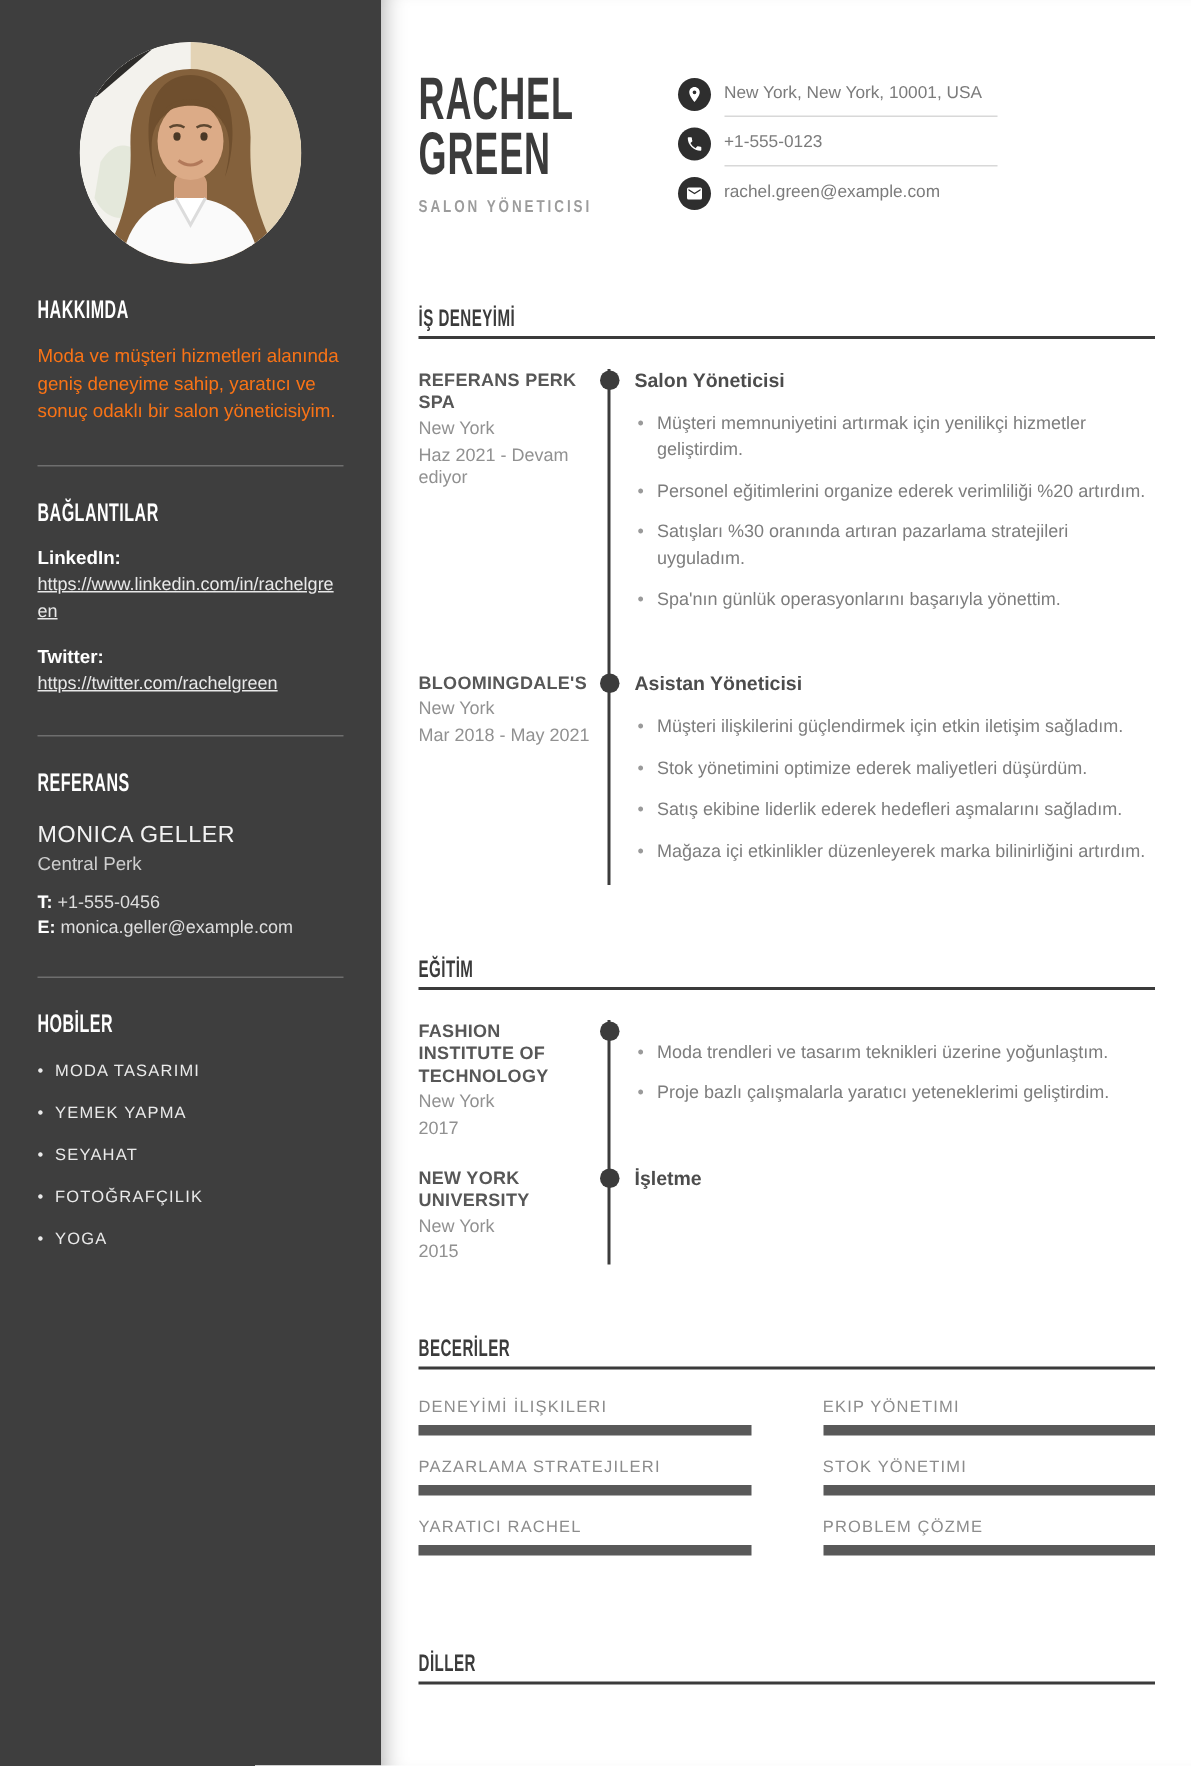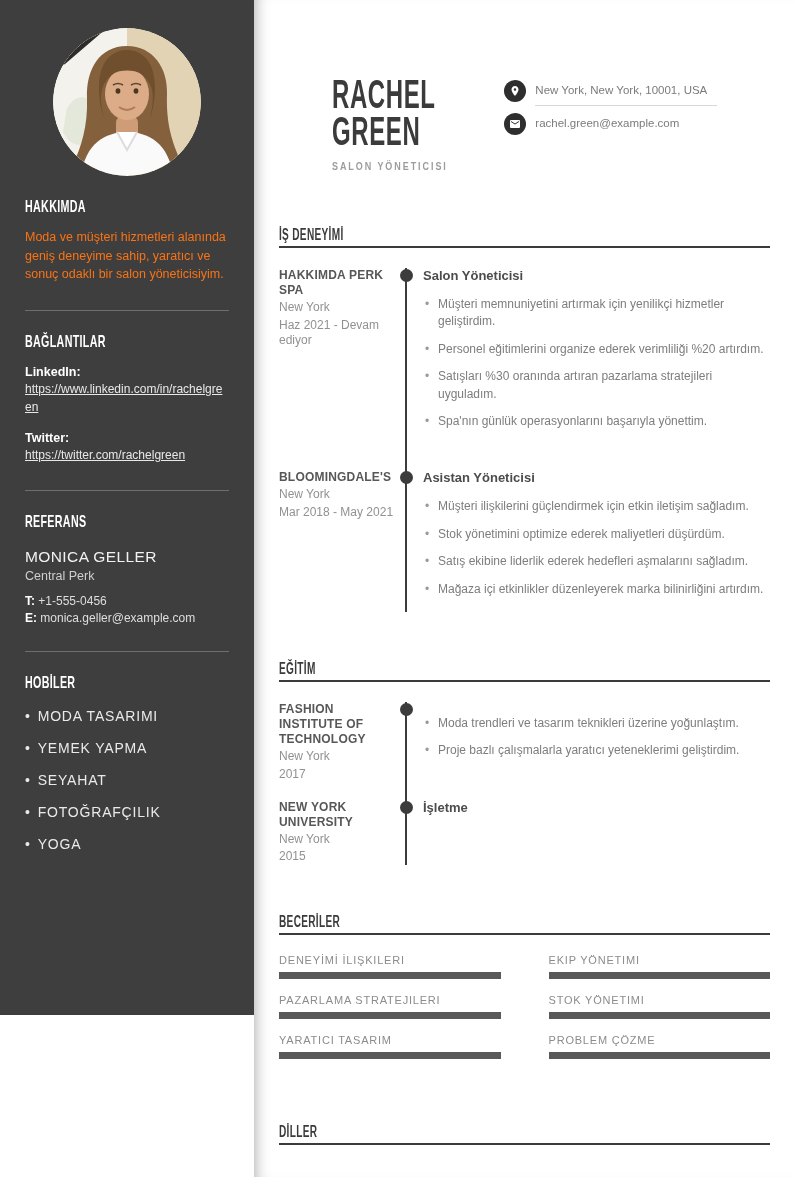--- a/index.html
+++ b/index.html
@@ -9,49 +9,49 @@
     background: #ffffff;
     display: flex;
     overflow: hidden;
     color: #555;
   }
   
   .cond { display: inline-block; transform: scaleX(0.63); transform-origin: left center; white-space: nowrap; }
 
   
   .sidebar {
-    width: 254px; min-width: 254px; height: 1015px;
+    width: 254px; min-width: 254px; height: 1177px;
     background: #3e3e3e; color: #e4e4e4;
     padding: 28px 25px;
   }
   .avatar-wrap { width: 148px; height: 148px; border-radius: 50%; overflow: hidden; margin: 0 auto; }
   .avatar-wrap svg { display: block; }
   .side-h { margin-top: 21px; font-size: 17px; font-weight: 700; color: #ffffff; letter-spacing: 0.5px; height: 18px; }
   .side-text { margin-top: 13px; font-size: 12.5px; line-height: 1.48; color: #f97316; }
   .divider { border-top: 1px solid #6e6e6e; margin-top: 26px; }
   .link-item { margin-top: 15px; }
   .link-label { font-weight: 700; color: #ffffff; font-size: 12.5px; }
   .link-url { display: block; color: #e8e8e8; font-size: 12px; line-height: 1.5; text-decoration: underline; word-break: break-all; margin-top: 1px; }
   .ref-name { margin-top: 18px; font-size: 15.5px; color: #f2f2f2; letter-spacing: 0.4px; }
   .ref-company { margin-top: 3px; font-size: 12.5px; color: #cfcfcf; }
   .ref-row { margin-top: 11px; font-size: 12px; color: #dedede; }
   .ref-row + .ref-row { margin-top: 3px; }
   .ref-row b { color: #ffffff; }
   .hobby-list { list-style: none; margin-top: 17px; }
-  .hobby-list li { font-size: 14px; letter-spacing: 0.8px; color: #eaeaea; margin-bottom: 16px; }
+  .hobby-list li { font-size: 11px; letter-spacing: 0.8px; color: #eaeaea; margin-bottom: 16px; }
   .hobby-list li::before { content: "•"; margin-right: 7px; color: #eaeaea; }
 
   
   .content {
     flex: 1; height: 1177px;
     padding: 0 24px 0 25px;
     box-shadow: inset 14px 0 16px -14px rgba(0,0,0,0.38);
     background: #ffffff;
   }
-  .header { display: flex; justify-content: center; margin-top: 76px; }
+  .header { display: flex; justify-content: flex-start; margin-top: 48px; }
   .name-line { font-size: 40px; line-height: 37px; font-weight: 700; color: #3b3b3b; letter-spacing: 1px; transform: scaleX(0.60); transform-origin: left center; }
   .job-title { margin-top: 10px; font-size: 11.5px; font-weight: 700; letter-spacing: 2.5px; color: #9c9c9c; transform: scaleX(0.78); transform-origin: left center; }
   .contacts { width: 213px; margin-top: 4px; }
   .contact-row { display: flex; align-items: flex-start; margin-bottom: 7px; }
   .c-icon { width: 22px; height: 22px; min-width: 22px; border-radius: 50%; background: #2e2e2e; display: flex; align-items: center; justify-content: center; margin-right: 9px; }
   .c-icon svg { width: 12px; height: 12px; fill: #ffffff; }
   .contact-text { flex: 1; font-size: 11.5px; color: #7b7b7b; padding: 4px 0 9px; border-bottom: 1px solid #d8d8d8; }
   .contact-row:last-child .contact-text { border-bottom: none; }
 
   .section { margin-top: 54px; }
@@ -167,35 +167,43 @@
         <span class="c-icon">
           <svg viewBox="0 0 24 24">
               <path d="M12 2C8.1 2 5 5.1 5 9c0 5.2 7 13 7 13s7-7.8 7-13c0-3.9-3.1-7-7-7zm0 9.5A2.5 2.5 0 1 1 12 6.5a2.5 2.5 0 0 1 0 5z"></path>
             </svg>
         </span>
         <span class="contact-text">New York, New York, 10001, USA</span>
       </div>
       <div class="contact-row">
         <span class="c-icon">
           <svg viewBox="0 0 24 24">
+              <path d="M6.6 10.8c1.5 2.9 3.8 5.2 6.7 6.7l2.2-2.2c.3-.3.7-.4 1-.2 1.1.4 2.4.6 3.6.6.6 0 1 .4 1 1V20c0 .6-.4 1-1 1C11 21 3 13 3 3.9 3 3.4 3.4 3 4 3h3.5c.6 0 1 .4 1 1 0 1.3.2 2.5.6 3.6.1.4 0 .7-.2 1l-2.3 2.2z"></path>
+            </svg>
+        </span>
+        <span class="contact-text">+1-555-0123</span>
+      </div>
+      <div class="contact-row">
+        <span class="c-icon">
+          <svg viewBox="0 0 24 24">
               <path d="M20 4H4a2 2 0 0 0-2 2v12a2 2 0 0 0 2 2h16a2 2 0 0 0 2-2V6a2 2 0 0 0-2-2zm0 4-8 5-8-5V6l8 5 8-5v2z"></path>
             </svg>
         </span>
         <span class="contact-text">rachel.green@example.com</span>
       </div>
     </div>
   </div>
 
   <section class="section">
     <div class="section-head"><span class="cond">İŞ DENEYİMİ</span></div>
     <div class="entries">
 
       <div class="entry">
         <div class="entry-left">
-          <div class="org">HAKKIMDA PERK SPA</div>
+          <div class="org">REFERANS PERK SPA</div>
           <div class="meta">New York</div>
           <div class="meta">Haz 2021 - Devam ediyor</div>
         </div>
         <div class="entry-right">
           <span class="tl-dot"></span>
           <div class="role">Salon Yöneticisi</div>
           <ul class="bullets">
             <li>Müşteri memnuniyetini artırmak için yenilikçi hizmetler geliştirdim.</li>
             <li>Personel eğitimlerini organize ederek verimliliği %20 artırdım.</li>
             <li>Satışları %30 oranında artıran pazarlama stratejileri uyguladım.</li>
@@ -280,21 +288,21 @@
             <div class="bar-fill" style="width: 100%;"></div>
           </div>
       </div>
       <div>
         <div class="meter-label">STOK YÖNETIMI</div>
         <div class="bar">
             <div class="bar-fill" style="width: 100%;"></div>
           </div>
       </div>
       <div>
-        <div class="meter-label">YARATICI TASARIM</div>
+        <div class="meter-label">YARATICI RACHEL</div>
         <div class="bar">
             <div class="bar-fill" style="width: 100%;"></div>
           </div>
       </div>
       <div>
         <div class="meter-label">PROBLEM ÇÖZME</div>
         <div class="bar">
             <div class="bar-fill" style="width: 100%;"></div>
           </div>
       </div>

